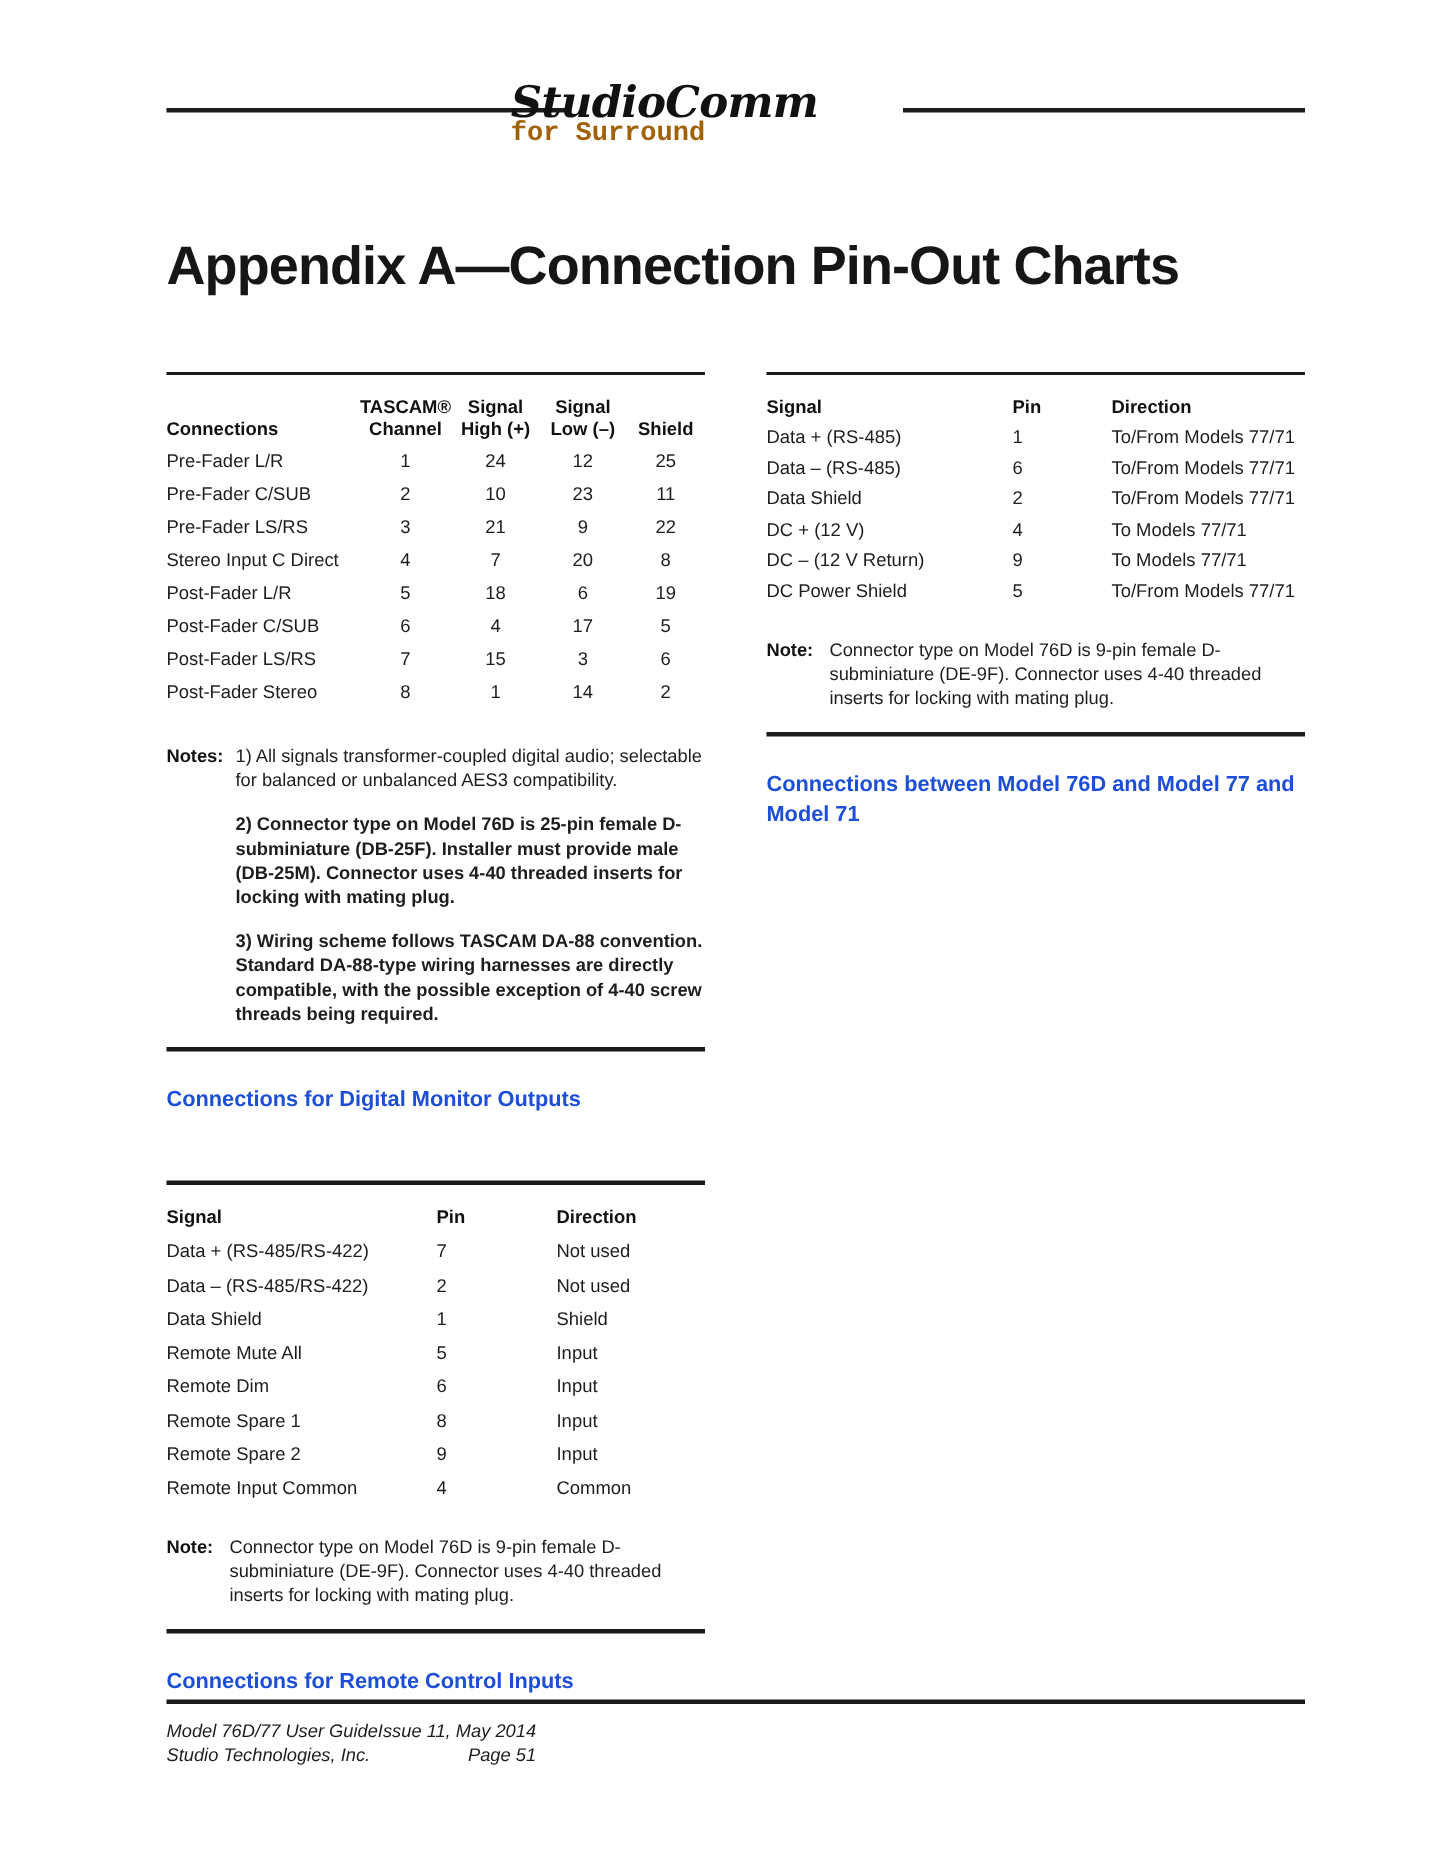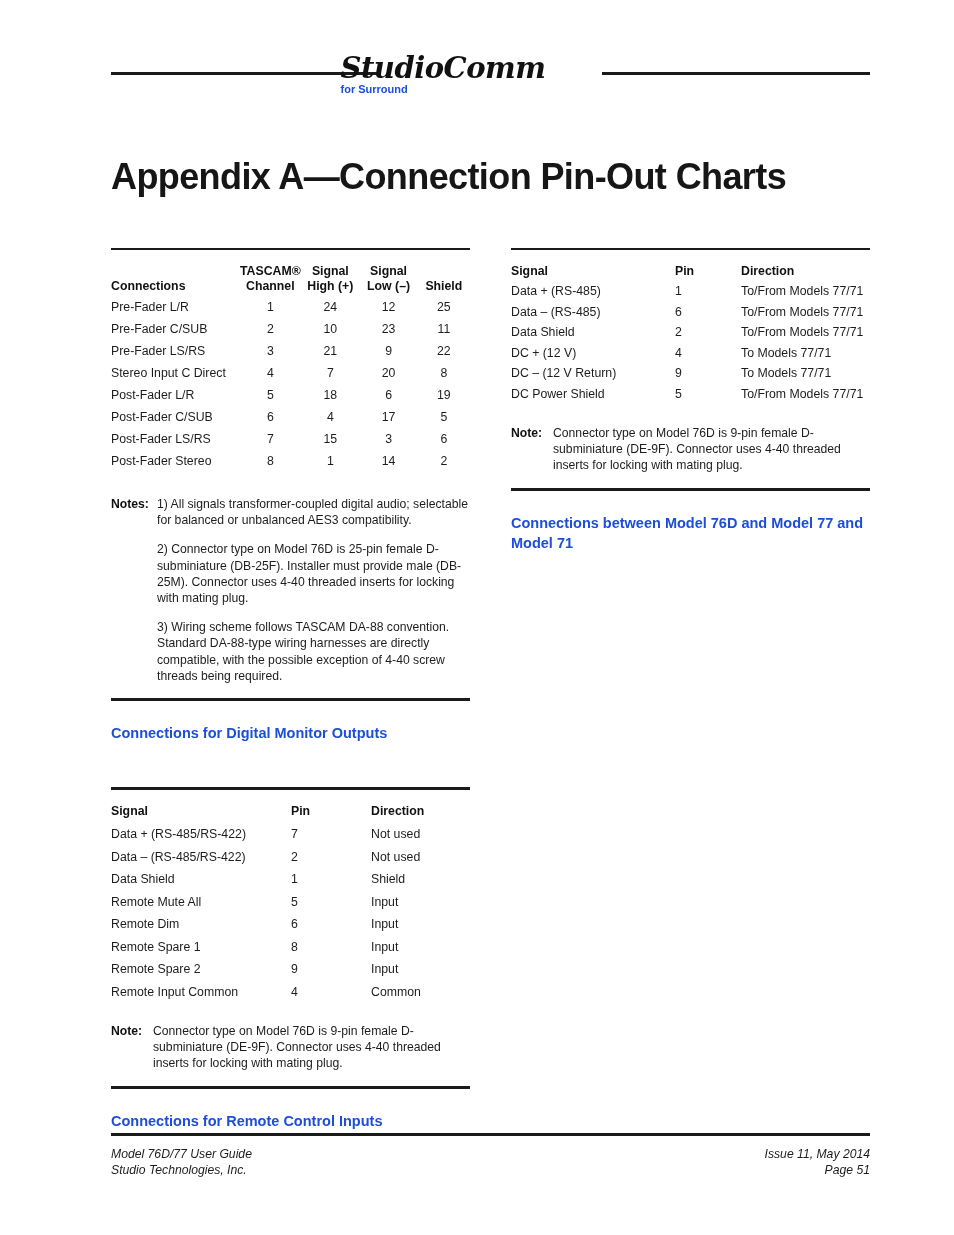--- a/index.html
+++ b/index.html
@@ -59,25 +59,25 @@
     font-family: "DejaVu Serif", serif;
     font-style: italic;
     font-weight: bold;
     font-size: 29px;
     letter-spacing: -0.5px;
     line-height: 33px;
     color: #111111;
     white-space: nowrap;
   }
   .logo-sub {
-    font-family: Liberation Sans, sans-serif;
-    font-weight: bold;
-    font-size: 11px;
+    font-family: Liberation Mono, monospace;
+    font-weight: bold;
+    font-size: 18px;
     line-height: 14px;
-    color: #1d4ed8;
+    color: #a16207;
     margin-top: -3px;
   }
 
   
   .page-title {
     position: absolute;
     left: 111px;
     top: 127px;
     width: 700px;
     font-family: "Liberation Sans", sans-serif;
@@ -168,21 +168,21 @@
   .notes-label {
     font-weight: bold;
     color: #111111;
     white-space: nowrap;
     flex: 0 0 auto;
   }
   .notes-label.wide { width: 46px; }
   .notes-label.narrow { width: 42px; }
   .notes-body { flex: 1 1 auto; }
   .note-para { margin: 0; }
-  .note-para + .note-para { margin-top: 13px; }
+  .note-para + .note-para { margin-top: 13px; font-weight: bold; }
 
   
   .caption {
     font-weight: bold;
     font-size: 14.5px;
     line-height: 20px;
     color: #1d4ed8;
     margin-top: 12px;
   }
 
@@ -193,21 +193,20 @@
     top: 1133px;
     width: 759px;
   }
   .footer-rule {
     width: 100%;
     height: 3px;
     background: #1a1a1a;
   }
   .footer-row {
     display: flex;
-    justify-content: space-between;
     margin-top: 10px;
     font-style: italic;
     font-size: 12.2px;
     line-height: 16px;
     color: #1d1d1d;
   }
   .footer-right { text-align: right; }
   .sp-10 { height: 10px; }
   .sp-14 { height: 14px; }
   .sp-16 { height: 16px; }

